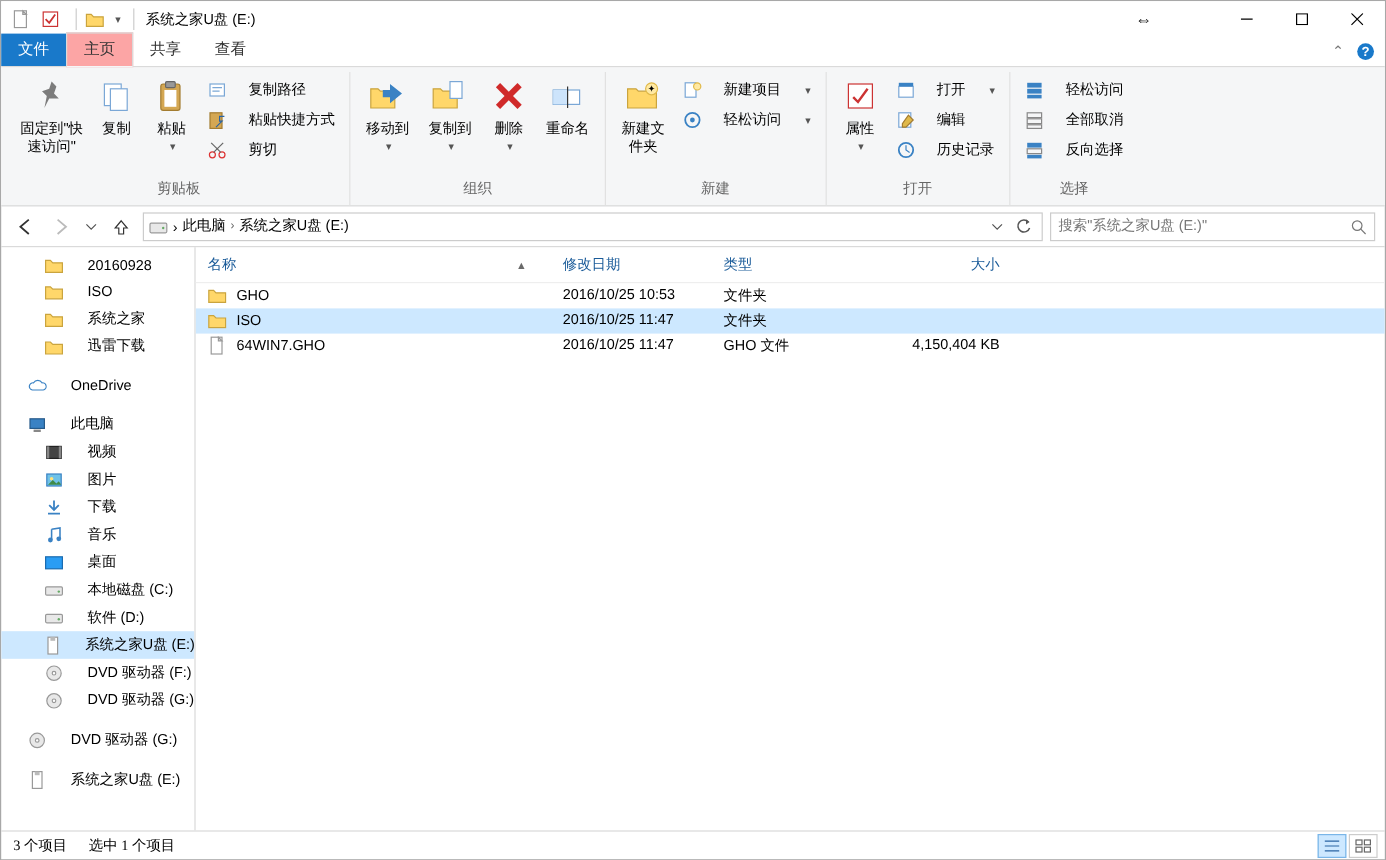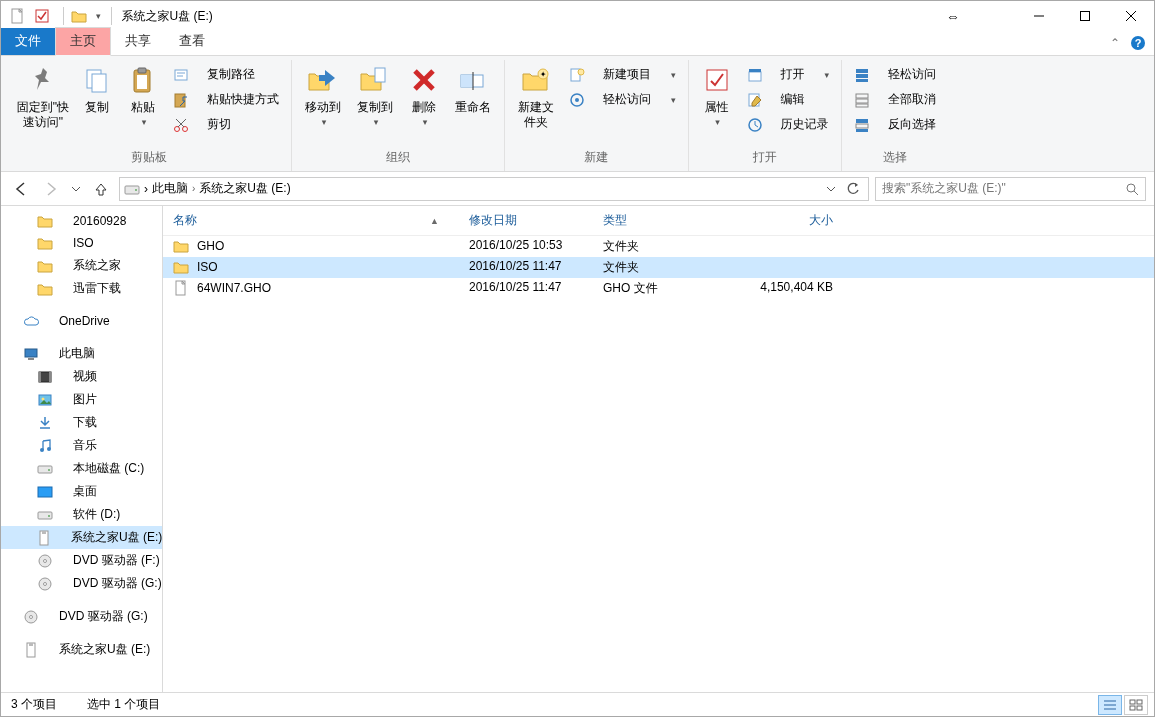--- a/index.html
+++ b/index.html
@@ -55,21 +55,21 @@
   .sort-ind { font-size:9px; color:#6a6a6a;}
   .filelist { flex:1; overflow:auto;}
   .row { display:flex; align-items:flex-start; padding:2px 0 2px 10px; height:21px;}
   .row.sel { background:#cde8ff;}
   .row .cname{ width:296px; display:flex; align-items:center; gap:8px;}
   .row .cname .ficon{ width:16px; height:16px; display:flex; align-items:center; justify-content:center;}
   .row .cdate{ width:134px;}
   .row .ctype{ width:130px;}
   .row .csize{ width:120px; text-align:right; padding-right:20px;}
   
-  .statusbar { height:24px; border-top:1px solid #dadada; display:flex; align-items:center; padding:0 10px; gap:30px; position:relative;}
+  .statusbar { height:24px; border-top:1px solid #dadada; display:flex; align-items:center; padding:0 10px; gap:18px; position:relative;font-family:Liberation Serif, serif;}
   .viewbtns { position:absolute; right:6px; display:flex; gap:2px;}
   .viewbtn { width:24px; height:20px; border:1px solid #ccc; display:flex; align-items:center; justify-content:center;}
   .viewbtn.active{ background:#cde8ff; border-color:#7ab6e8;}
   
   svg { display:block;}
 </style>
 </head>
 <body>
 
 <div class="window">
@@ -519,33 +519,33 @@
               <path d="M5 3 L12 2 L12 11 M5 3 L5 12" fill="none" stroke="#3a82c4" stroke-width="1.3"></path>
               <circle cx="4" cy="12" r="2" fill="#3a82c4"></circle>
               <circle cx="11" cy="11" r="2" fill="#3a82c4"></circle>
             </svg>
           </span>
           <span>音乐</span>
         </div>
         <div class="s-item indent">
           <span class="ticon">
             <svg width="16" height="12">
+              <rect x="1" y="1" width="14" height="10" fill="#2a9df4" stroke="#1a6bb0"></rect>
+            </svg>
+          </span>
+          <span>桌面</span>
+        </div>
+        <div class="s-item indent">
+          <span class="ticon">
+            <svg width="16" height="12">
               <rect x="1" y="3" width="14" height="7" rx="1" fill="#e8e8e8" stroke="#999"></rect>
               <circle cx="12" cy="7" r="1" fill="#6a6"></circle>
             </svg>
           </span>
           <span>本地磁盘 (C:)</span>
-        </div>
-        <div class="s-item indent">
-          <span class="ticon">
-            <svg width="16" height="12">
-              <rect x="1" y="1" width="14" height="10" fill="#2a9df4" stroke="#1a6bb0"></rect>
-            </svg>
-          </span>
-          <span>桌面</span>
         </div>
         <div class="s-item indent">
           <span class="ticon">
             <svg width="16" height="12">
               <rect x="1" y="3" width="14" height="7" rx="1" fill="#e8e8e8" stroke="#999"></rect>
               <circle cx="12" cy="7" r="1" fill="#6a6"></circle>
             </svg>
           </span>
           <span>软件 (D:)</span>
         </div>

